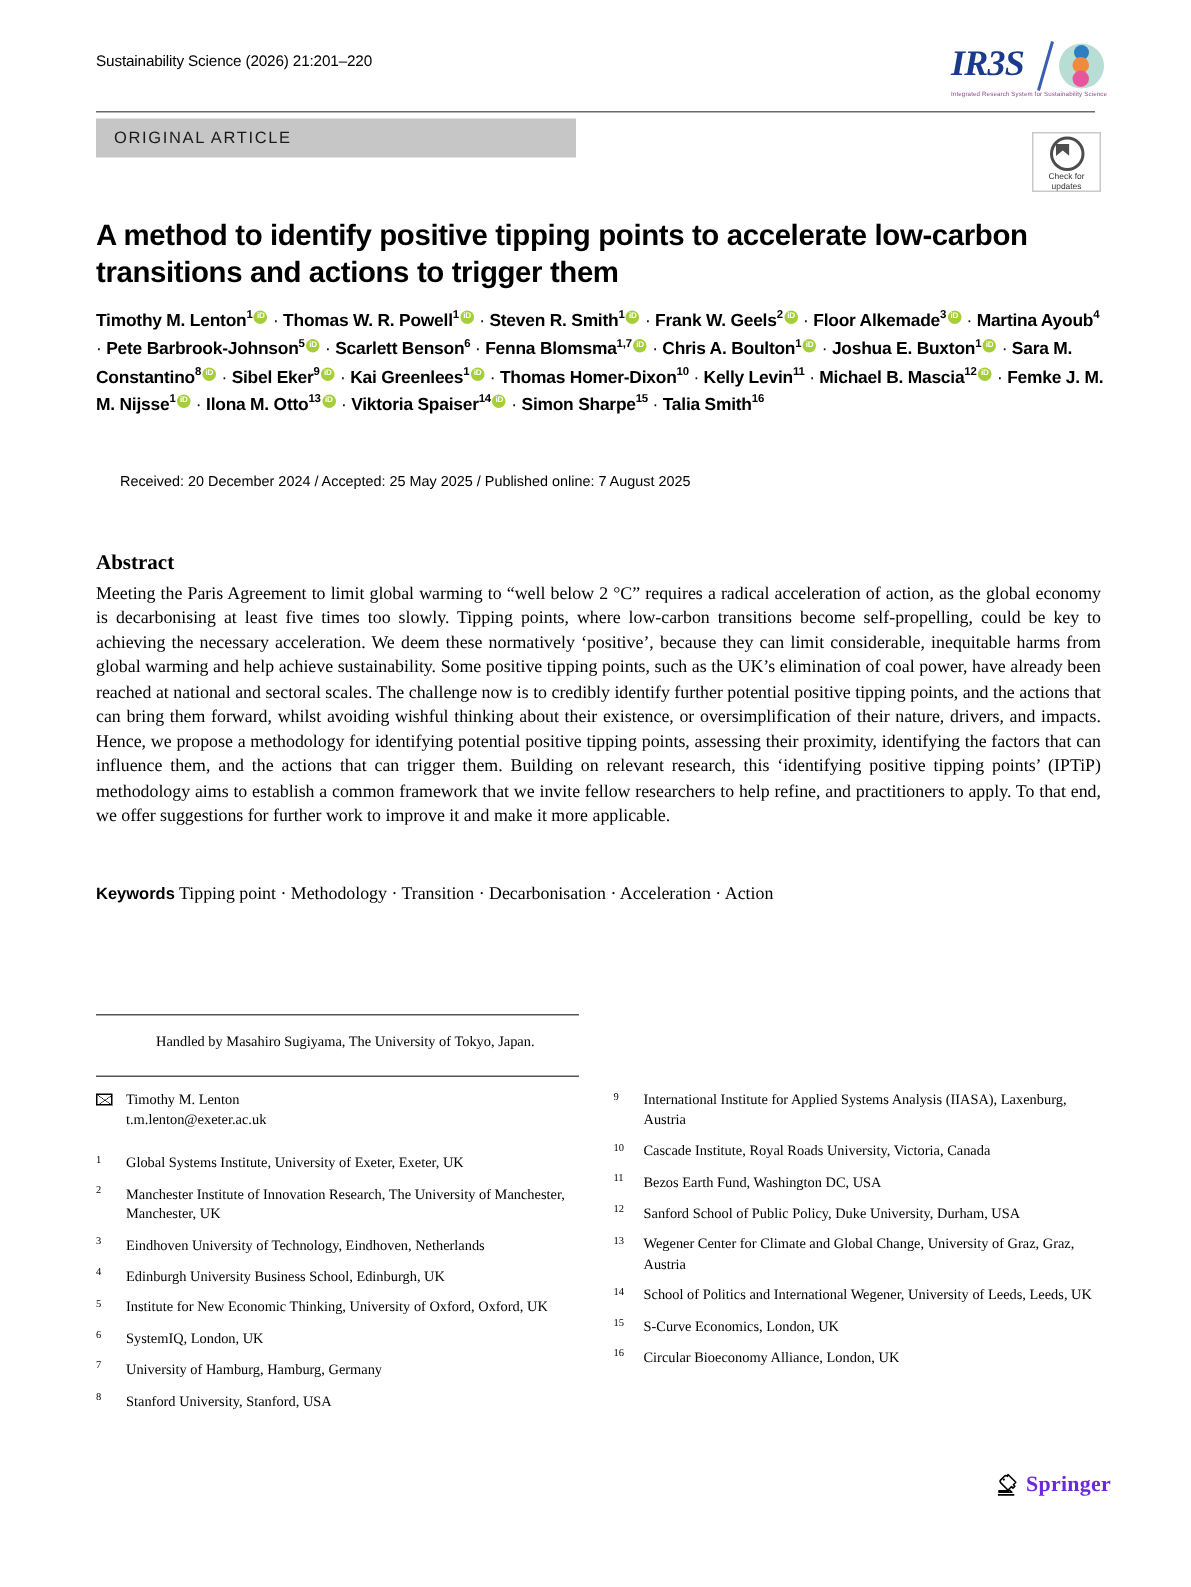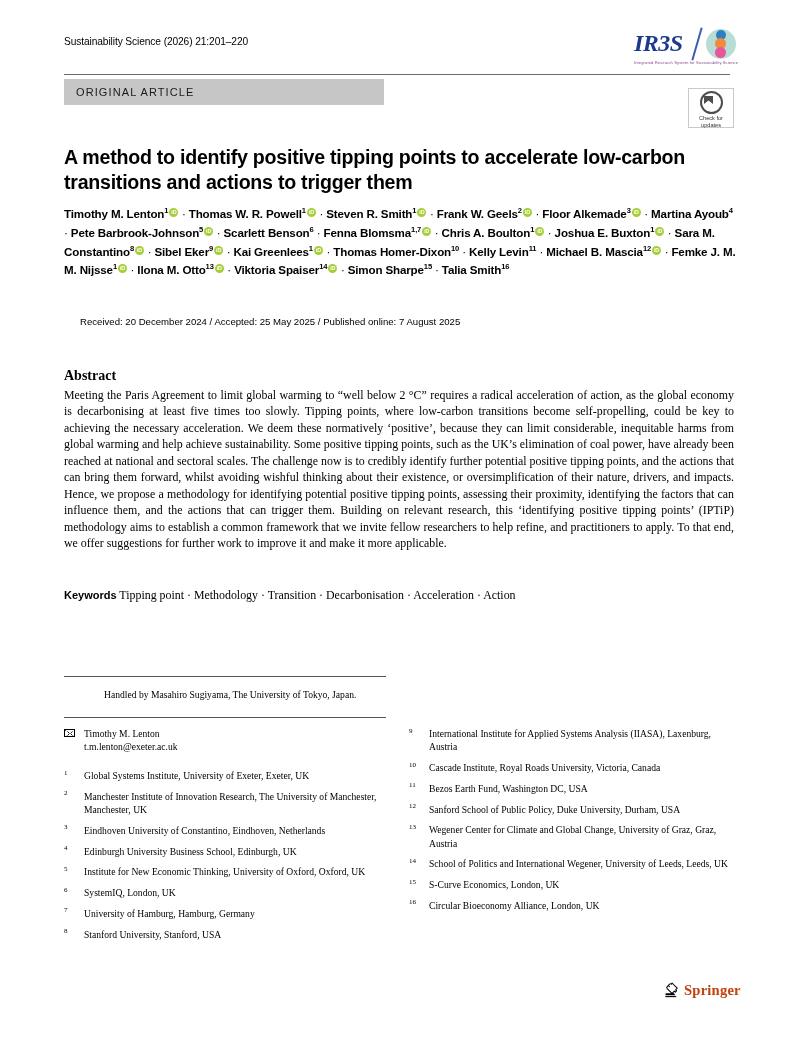--- a/index.html
+++ b/index.html
@@ -393,21 +393,21 @@
   .springer-mark {
     width: 16px;
     height: 17px;
     position: relative;
   }
   .springer-word {
     font-family: "Liberation Serif", serif;
     font-size: 14.6px;
     font-weight: bold;
     letter-spacing: 0.2px;
-    color: #c2410c;
+    color: #6d28d9;
   }
 </style>
 </head>
 <body>
 
 <div class="page">
 
   <div class="masthead">
     <div class="journal-line">Sustainability Science (2026) 21:201–220</div>
   </div>
@@ -462,21 +462,21 @@
 
   <div class="corr">
     <div class="corr-icon"></div>
     <div class="corr-text">Timothy M. Lenton</div>
     <div class="corr-text">t.m.lenton@exeter.ac.uk</div>
   </div>
 
   <div class="aff-col aff-left">
       <div class="aff"><span class="aff-num">1</span><span>Global Systems Institute, University of Exeter, Exeter, UK</span></div>
       <div class="aff"><span class="aff-num">2</span><span>Manchester Institute of Innovation Research, The University of Manchester, Manchester, UK</span></div>
-      <div class="aff"><span class="aff-num">3</span><span>Eindhoven University of Constantino, Eindhoven, Netherlands</span></div>
+      <div class="aff"><span class="aff-num">3</span><span>Eindhoven University of Technology, Eindhoven, Netherlands</span></div>
       <div class="aff"><span class="aff-num">4</span><span>Edinburgh University Business School, Edinburgh, UK</span></div>
       <div class="aff"><span class="aff-num">5</span><span>Institute for New Economic Thinking, University of Oxford, Oxford, UK</span></div>
       <div class="aff"><span class="aff-num">6</span><span>SystemIQ, London, UK</span></div>
       <div class="aff"><span class="aff-num">7</span><span>University of Hamburg, Hamburg, Germany</span></div>
       <div class="aff"><span class="aff-num">8</span><span>Stanford University, Stanford, USA</span></div>
     </div>
   <div class="aff-col aff-right">
       <div class="aff"><span class="aff-num">9</span><span>International Institute for Applied Systems Analysis (IIASA), Laxenburg, Austria</span></div>
       <div class="aff"><span class="aff-num">10</span><span>Cascade Institute, Royal Roads University, Victoria, Canada</span></div>
       <div class="aff"><span class="aff-num">11</span><span>Bezos Earth Fund, Washington DC, USA</span></div>

